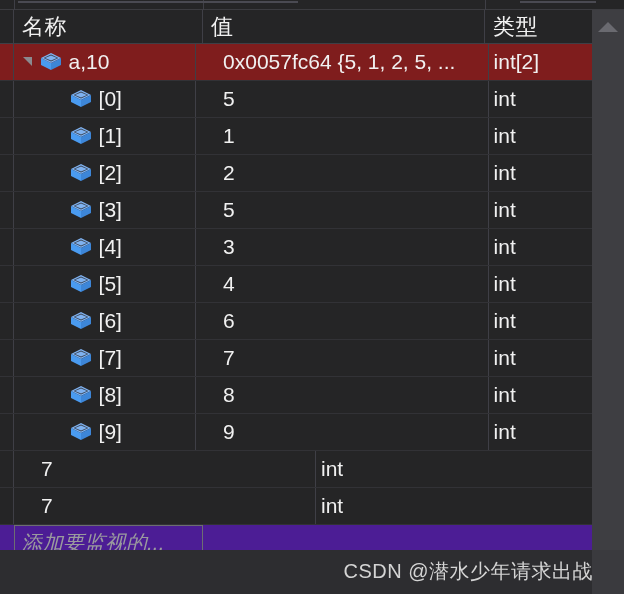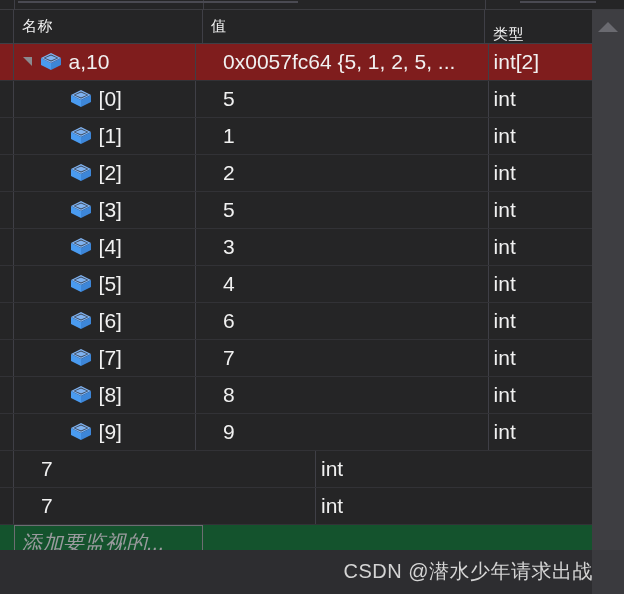--- a/index.html
+++ b/index.html
@@ -61,30 +61,30 @@
     border-bottom: 1px solid #3f3f46;
     box-sizing: border-box;
   }
   .grid-header .hcell {
     display: flex;
     align-items: center;
     height: 100%;
     box-sizing: border-box;
     border-right: 1px solid #3f3f46;
     padding-left: 8px;
-    font-size: 15px;
+    font-size: 22px;
     color: #f1f1f1;
     letter-spacing: 0.5px;
     overflow: hidden;
     white-space: nowrap;
   }
   .hcell.gutter { width: 14px; padding-left: 0; }
   .hcell.c-name { width: 189px; }
   .hcell.c-value { width: 282px; }
-  .hcell.c-type { width: 107px; border-right: none; margin-top: 8px; }
+  .hcell.c-type { width: 107px; border-right: none; }
 
   
   .grid-body {
     height: 506px;
     overflow: hidden;
     background: #252526;
   }
   .grid-row {
     display: flex;
     height: 37px;
@@ -148,21 +148,21 @@
     margin-left: 7px;
     font-size: 21px;
     color: #f1f1f1;
   }
 
   
   .add-row {
     display: flex;
     height: 37px;
     box-sizing: border-box;
-    background: #14532d;
+    background: #4c1d95;
     flex-direction: column;
   }
   .add-row .ph-box {
     margin-left: 14px;
     width: 189px;
     box-sizing: border-box;
     border: 1px solid #6d6d72;
     display: flex;
     align-items: center;
     padding-left: 6px;

